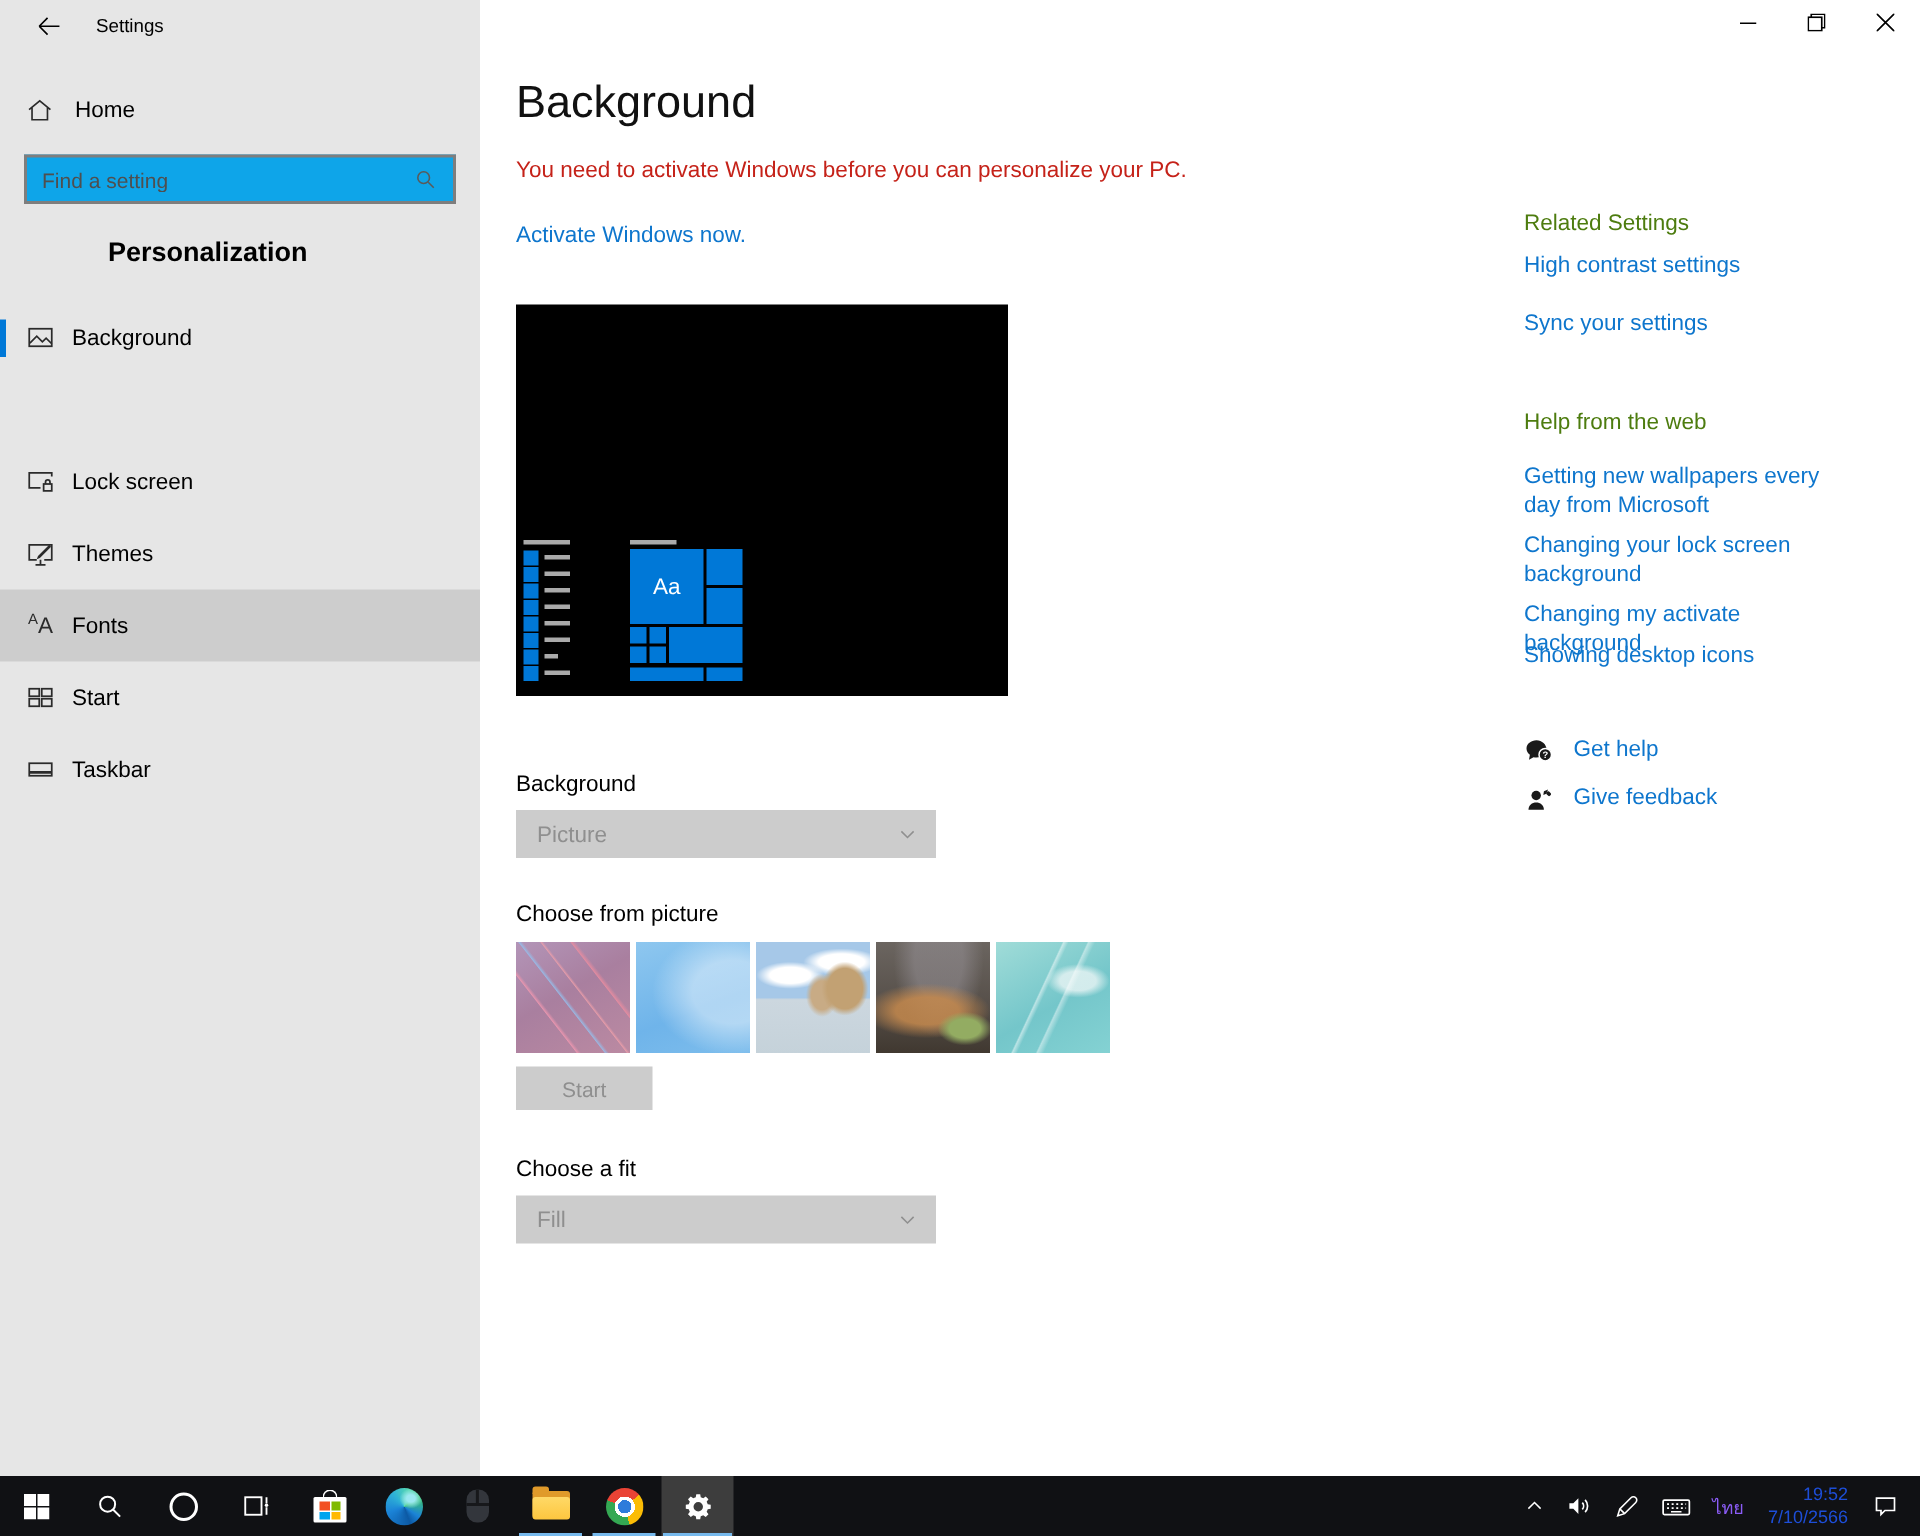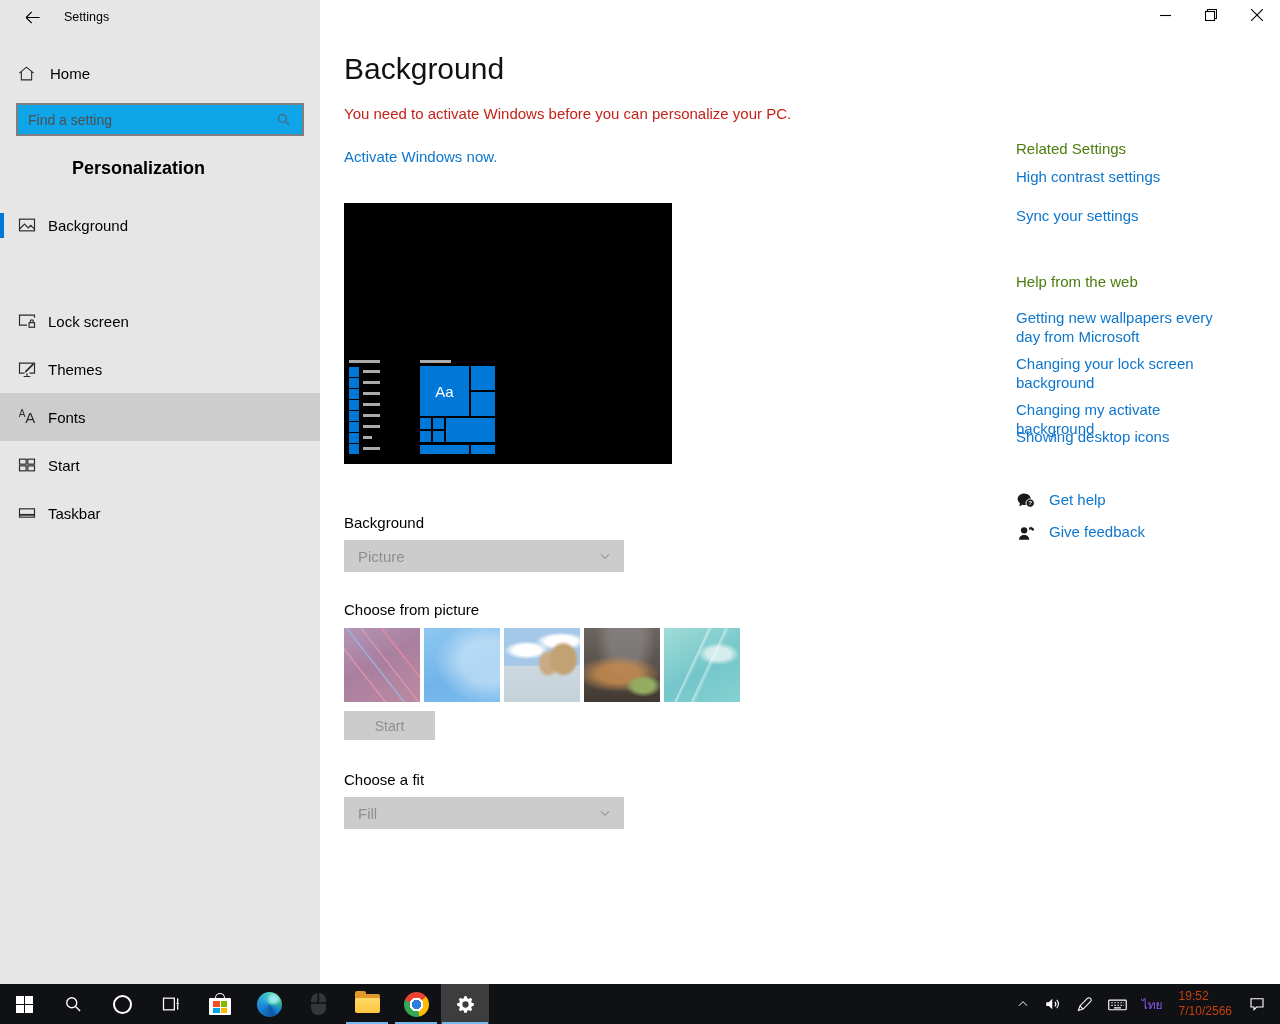--- a/index.html
+++ b/index.html
@@ -110,21 +110,21 @@
   .folder-ic .back::before { content:''; position:absolute; left:0; top:-3px; width:11px; height:5px; border-radius:2px 2px 0 0; background:#e09a2a; }
   .folder-ic .front { position:absolute; left:0px; top:4px; width:25px; height:15px; border-radius:2px; background:linear-gradient(180deg,#ffd967,#fdc63f); }
   
   .chrome-ic { width:25px; height:25px; border-radius:50%;
       background: radial-gradient(circle at 50% 50%, #2e7cdb 0 4.5px, #ffffff 4.5px 6.8px, transparent 6.8px),
       conic-gradient(from -70deg, #ea4335 0 120deg, #fbbc05 120deg 235deg, #34a853 235deg 360deg); }
   
   .tray { position:absolute; right:0; top:984px; height:40px; display:flex; align-items:center; }
   .tray-item { height:40px; display:flex; align-items:center; justify-content:center; padding:0 7px; cursor:pointer; }
   .lang-ind { color:#8b5cf6; font-size:12px; }
-  .clock { color:#c2410c; font-size:12px; line-height:1.25; text-align:left; padding:0 9px; }
+  .clock { color:#1d4ed8; font-size:12px; line-height:1.25; text-align:right; padding:0 9px; }
   svg { display:block; }
 </style>
 </head>
 <body>
 
 <div class="window">
 
   <div class="sidebar">
     <button class="back-btn">
       <span>

